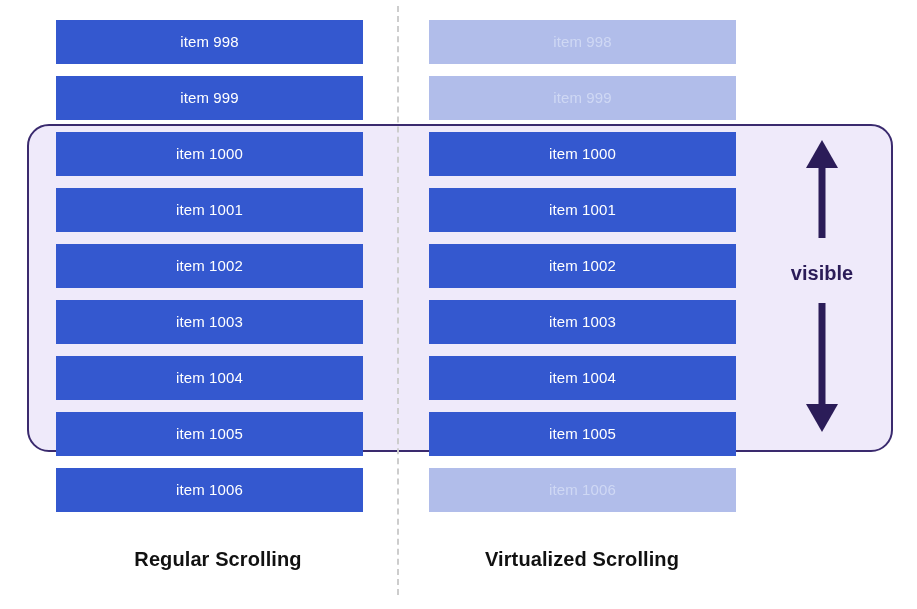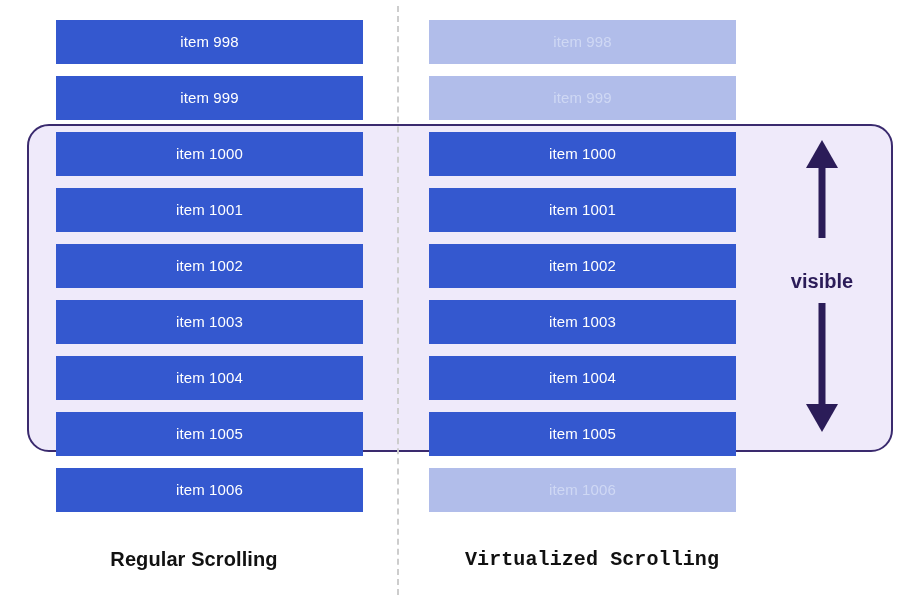--- a/index.html
+++ b/index.html
@@ -79,42 +79,42 @@
     height: 300px;
   }
   .annotation svg {
     position: absolute;
     left: 0;
     top: 0;
   }
   .annotation-label {
     position: absolute;
     left: 0;
-    top: 132px;
+    top: 124px;
     width: 120px;
     text-align: center;
     font-size: 20px;
     font-weight: bold;
     line-height: 23px;
     color: #2b1c58;
   }
 
   
   .caption {
     position: absolute;
     top: 548px;
     width: 360px;
     text-align: center;
     font-size: 20px;
     font-weight: bold;
     color: #111111;
     letter-spacing: 0.1px;
   }
-  .caption-left  { left: 14px; }
-  .caption-right { left: 412px; font-family: Liberation Mono, monospace; }
+  .caption-left  { left: 38px; }
+  .caption-right { left: 402px; }
 </style>
 </head>
 <body>
 
 <div id="stage">
 
   <div class="viewport-box"></div>
 
   <div class="column column-left" id="column-left">
       <div class="item" style="top: 20px;">item 998</div>

